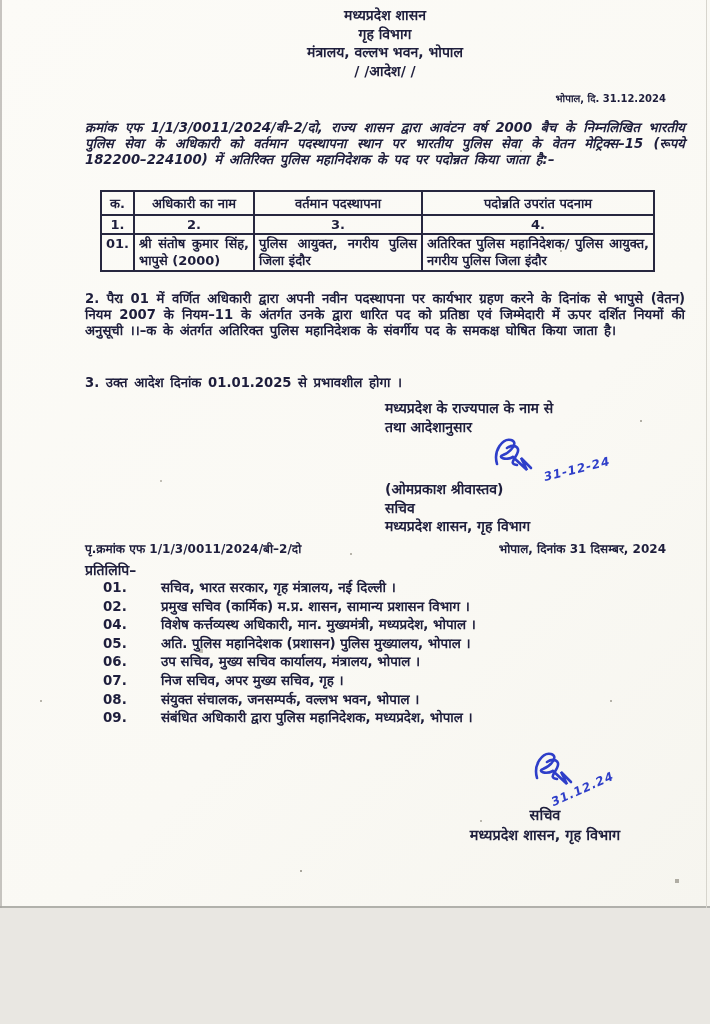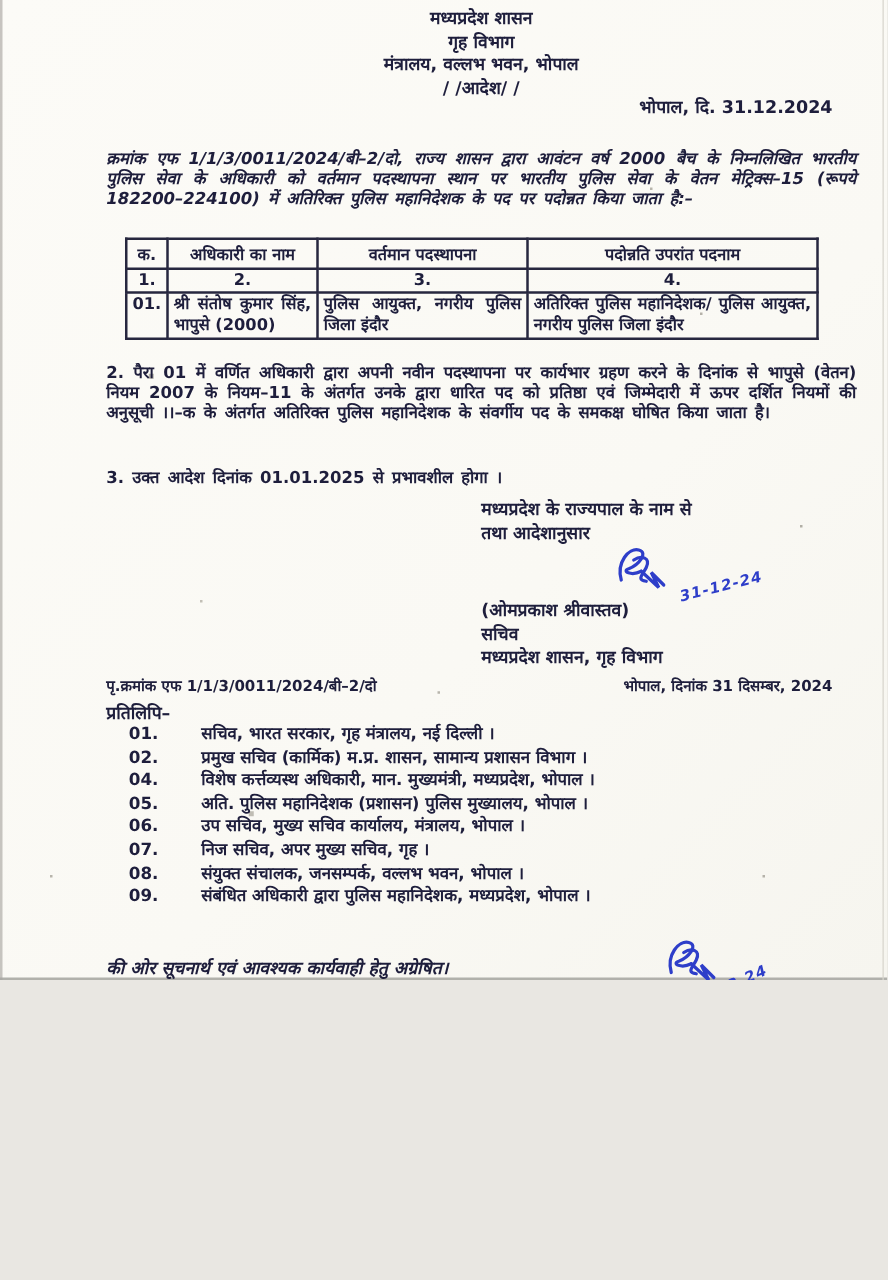--- a/index.html
+++ b/index.html
@@ -1,37 +1,37 @@
 <!DOCTYPE html>
 <html lang="hi"><head>
 <meta charset="utf-8">
 <style>
   html,body{margin:0;padding:0;background:#e9e7e2;}
   .page{
     position:relative;
-    width:710px;height:784px;
+    width:710px;height:908px;
     margin:0 auto;
     background:linear-gradient(135deg,#fcfbf7 0%,#faf9f4 60%,#f6f5ef 100%);
     color:#1e1e3c;
     font-family:"DejaVu Sans","Liberation Sans",sans-serif;
     font-weight:700;
     overflow:hidden;
   }
   .edge-left{position:absolute;left:0;top:0;bottom:0;width:2px;background:#b9b7b1;opacity:.8;}
   .edge-bottom{position:absolute;left:0;right:0;bottom:0;height:2px;background:#a9a8a3;opacity:.9;}
   .edge-right{position:absolute;right:3px;top:0;bottom:0;width:1px;background:#d7d5cd;}
   .noise{position:absolute;top:0;left:0;width:2px;height:2px;background:transparent;
     box-shadow:120px 300px 0 1px #b5b2a9,300px 870px 0 0 #aaa79e,520px 150px 0 0 #b8b5ac,
     640px 420px 0 0 #b2afa6,200px 650px 0 1px #c0bdb4,90px 950px 0 0 #aeaba2,
     398px 984px 0 1px #76747e,610px 700px 0 0 #b5b2a9,350px 553px 0 0 #b8b5ac,
     160px 480px 0 0 #c2bfb6,560px 250px 0 0 #b5b2a9,270px 122px 0 0 #bcb9b0,
     676px 880px 0 1px #b0ada4,40px 700px 0 0 #b8b5ac,480px 820px 0 0 #bbb8af;}
   .doc-header{position:absolute;top:6px;left:60px;right:0;text-align:center;
     font-size:14px;line-height:18.5px;}
-  .place-date{position:absolute;top:75px;right:44px;font-size:14px;}
+  .place-date{position:absolute;top:91px;right:44px;font-size:10px;}
   .para{position:absolute;left:85px;width:600px;font-size:13.2px;line-height:15.8px;
     text-align:justify;margin:0;word-spacing:2px;}
   .para1{top:120px;font-style:italic;}
   .para2{top:291px;}
   .para3{top:375px;width:480px;text-align:left;}
   table.order{position:absolute;top:190px;left:100px;border-collapse:collapse;
     font-size:13px;table-layout:fixed;}
   table.order td,table.order th{border:2px solid #27273f;padding:1px 4px;vertical-align:top;}
   table.order th{text-align:center;font-weight:700;padding:2px 2px;}
   td.cnum{text-align:center;}
@@ -162,21 +162,20 @@
     <div class="copy-item">
         <span class="no">08.</span>
         <span class="txt">संयुक्त संचालक, जनसम्पर्क, वल्लभ भवन, भोपाल ।</span>
       </div>
     <div class="copy-item">
         <span class="no">09.</span>
         <span class="txt">संबंधित अधिकारी द्वारा पुलिस महानिदेशक, मध्यप्रदेश, भोपाल ।</span>
       </div>
   </div>
 
-  <div class="footer-note">की ओर सूचनार्थ एवं आवश्यक कार्यवाही हेतु अग्रेषित।</div>
 
   <div class="sig2-zone">
     <svg class="sig-svg" style="top:0;left:18px;" width="72" height="46" viewBox="0 0 72 46">
       <g fill="none" stroke="#2e3ec9" stroke-width="2.6" stroke-linecap="round">
         <path d="M14,30 C10,16 20,4 28,6 C36,8 28,18 20,21 C14,23 22,27 30,23"></path>
         <path d="M24,14 C30,10 38,12 34,20 C31,26 26,30 34,31"></path>
         <path d="M30,23 L44,36 L38,24 L48,34"></path>
       </g>
     </svg>
     <span class="sig-date" style="top:34px;left:44px;transform:rotate(-24deg);">31.12.24</span>

